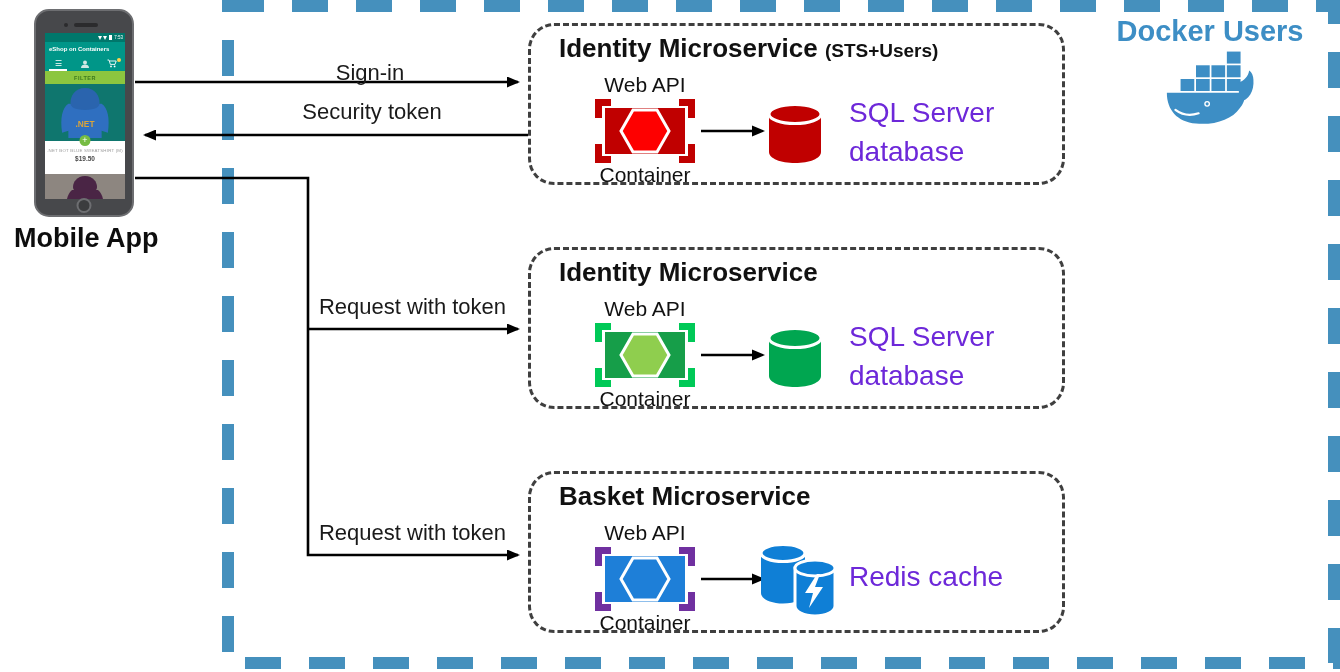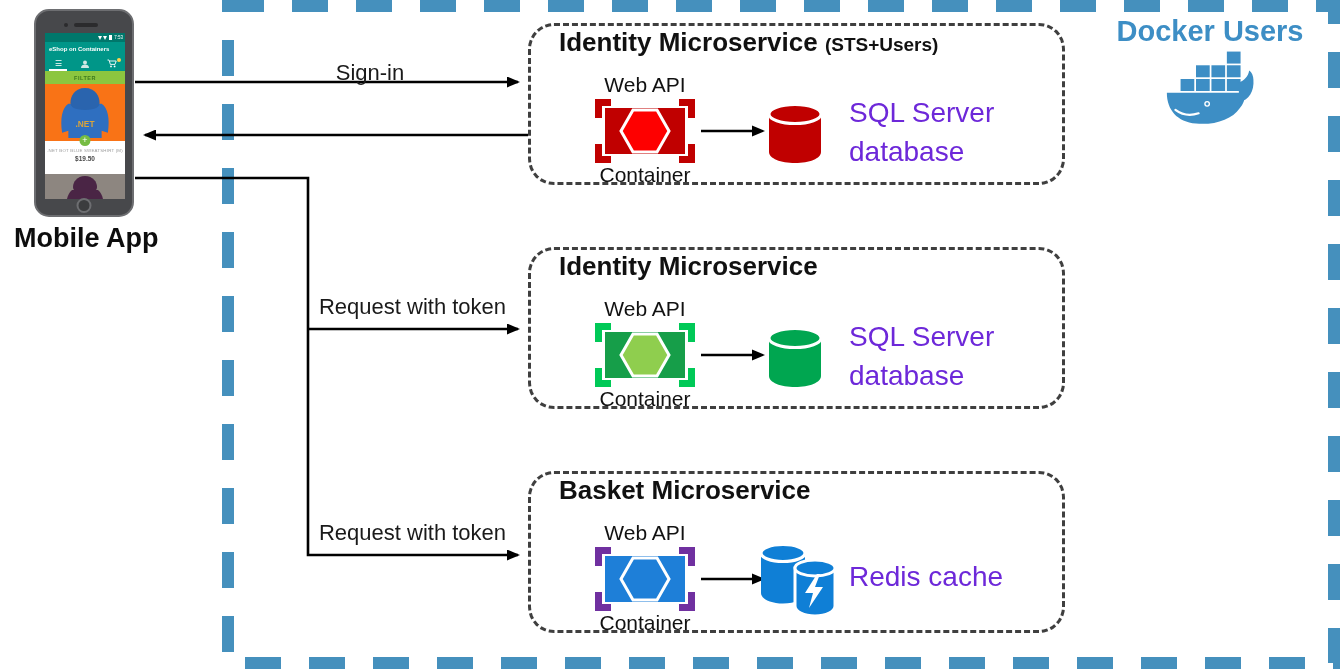--- a/index.html
+++ b/index.html
@@ -12,21 +12,21 @@
   .lbl-signin{left:268px;top:44px;width:204px;margin-top:16px;}
   .lbl-token{left:262px;top:99px;width:220px;}
   .lbl-req1{left:310px;top:294px;width:205px;}
   .lbl-req2{left:310px;top:520px;width:205px;}
 
   
   .svc{position:absolute;left:528px;width:537px;height:162px;border:3px dashed #3f3f3f;border-radius:26px;box-sizing:border-box;background:#fff;}
   .svc-identity{top:23px;}
   .svc-ordering{top:247px;}
   .svc-basket{top:471px;}
-  .svc-title{position:absolute;left:28px;top:1px;font-size:26px;font-weight:bold;white-space:nowrap;}
+  .svc-title{position:absolute;left:28px;top:7px;font-size:26px;font-weight:bold;white-space:nowrap;}
   .svc-title .suffix{font-size:19px;}
   .api-label{position:absolute;left:58px;top:47px;width:112px;text-align:center;font-size:21px;}
   .container-icon{position:absolute;left:64px;top:73px;}
   .container-label{position:absolute;left:52px;top:137px;width:124px;text-align:center;font-size:21px;}
   .mini-arrow{position:absolute;left:170px;top:97px;}
   .db-icon{position:absolute;left:234px;top:75px;}
   .redis-icon{position:absolute;left:226px;top:62px;}
   .store-label{position:absolute;left:318px;top:68px;width:180px;font-size:28px;line-height:1.38;color:#6d28d9;}
   .store-label.oneline{top:84px;white-space:nowrap;}
 
@@ -46,21 +46,21 @@
   .sb-batt{width:3px;height:5px;background:#fff;margin-left:1px;}
   .sb-time{color:#fff;font-size:4.5px;margin-left:1px;}
   .appbar{height:14px;background:#009688;color:#fff;font-size:6px;font-weight:bold;
           display:flex;align-items:center;padding-left:4px;}
   .tabbar{height:15px;background:#009688;display:flex;align-items:center;justify-content:space-around;color:#fff;}
   .tab{position:relative;font-size:8px;line-height:1;display:flex;align-items:center;justify-content:center;width:22px;height:100%;}
   .tab-active:after{content:"";position:absolute;left:2px;right:2px;bottom:0;height:2px;background:#fff;}
   .badge{position:absolute;right:2px;top:2px;width:4px;height:4px;border-radius:50%;background:#ffd54f;}
   .filterbar{height:13px;background:#8cc63f;display:flex;align-items:center;justify-content:center;}
   .filterbar span{font-size:5.5px;font-weight:bold;color:#3e7a1e;letter-spacing:.5px;}
-  .photo1{position:relative;height:57px;background:#f97316;display:flex;align-items:center;justify-content:center;}
+  .photo1{position:relative;height:57px;background:#0f766e;display:flex;align-items:center;justify-content:center;}
   .plusbtn{position:absolute;left:50%;bottom:-5px;transform:translateX(-50%);width:11px;height:11px;border-radius:50%;
            background:#76bc43;color:#fff;font-size:9px;line-height:10px;text-align:center;z-index:2;}
   .caption{height:26px;background:#fff;text-align:center;}
   .prod-name{font-size:4.4px;color:#9b9b9b;margin-top:7px;letter-spacing:.2px;}
   .prod-price{font-size:6.5px;color:#4a4a4a;font-weight:bold;margin-top:2px;}
   .photo2{height:32px;background:#8d8680;display:flex;justify-content:center;overflow:hidden;}
   .homebtn{position:absolute;left:50%;bottom:2px;transform:translateX(-50%);width:15px;height:15px;
            border-radius:50%;border:2px solid #6d6e71;background:#3b3c3e;box-sizing:border-box;}
   .mobile-app-label{position:absolute;left:14px;top:223px;width:180px;text-align:left;
      font-size:27px;font-weight:bold;color:#0d0d0d;}
@@ -77,20 +77,21 @@
       </marker>
     </defs>
     <rect x="228" y="6" width="1106" height="657" fill="none" stroke="#4590bd" stroke-width="12" stroke-dasharray="36 28"></rect>
     <line x1="135" y1="82" x2="518" y2="82" stroke="#000" stroke-width="2.6" marker-end="url(#arrow)"></line>
     <line x1="528" y1="135" x2="145" y2="135" stroke="#000" stroke-width="2.6" marker-end="url(#arrow)"></line>
     <path d="M135,178 H308 V555 H518" fill="none" stroke="#000" stroke-width="2.6" marker-end="url(#arrow)"></path>
     <line x1="308" y1="329" x2="518" y2="329" stroke="#000" stroke-width="2.6" marker-end="url(#arrow)"></line>
   </svg>
 
   <div class="arrow-label lbl-signin">Sign-in</div>
+  <div class="arrow-label lbl-token">Security token</div>
   <div class="arrow-label lbl-req1">Request with token</div>
   <div class="arrow-label lbl-req2">Request with token</div>
 
   <div class="docker-host-label">Docker Users</div>
   <div class="whale">
     <svg width="120" height="86" viewBox="0 0 140 100">
       <g fill="#3d8ec5">
         <rect x="78" y="4" width="16" height="14"></rect>
         <rect x="42" y="20" width="16" height="14"></rect>
         <rect x="60" y="20" width="16" height="14"></rect>

